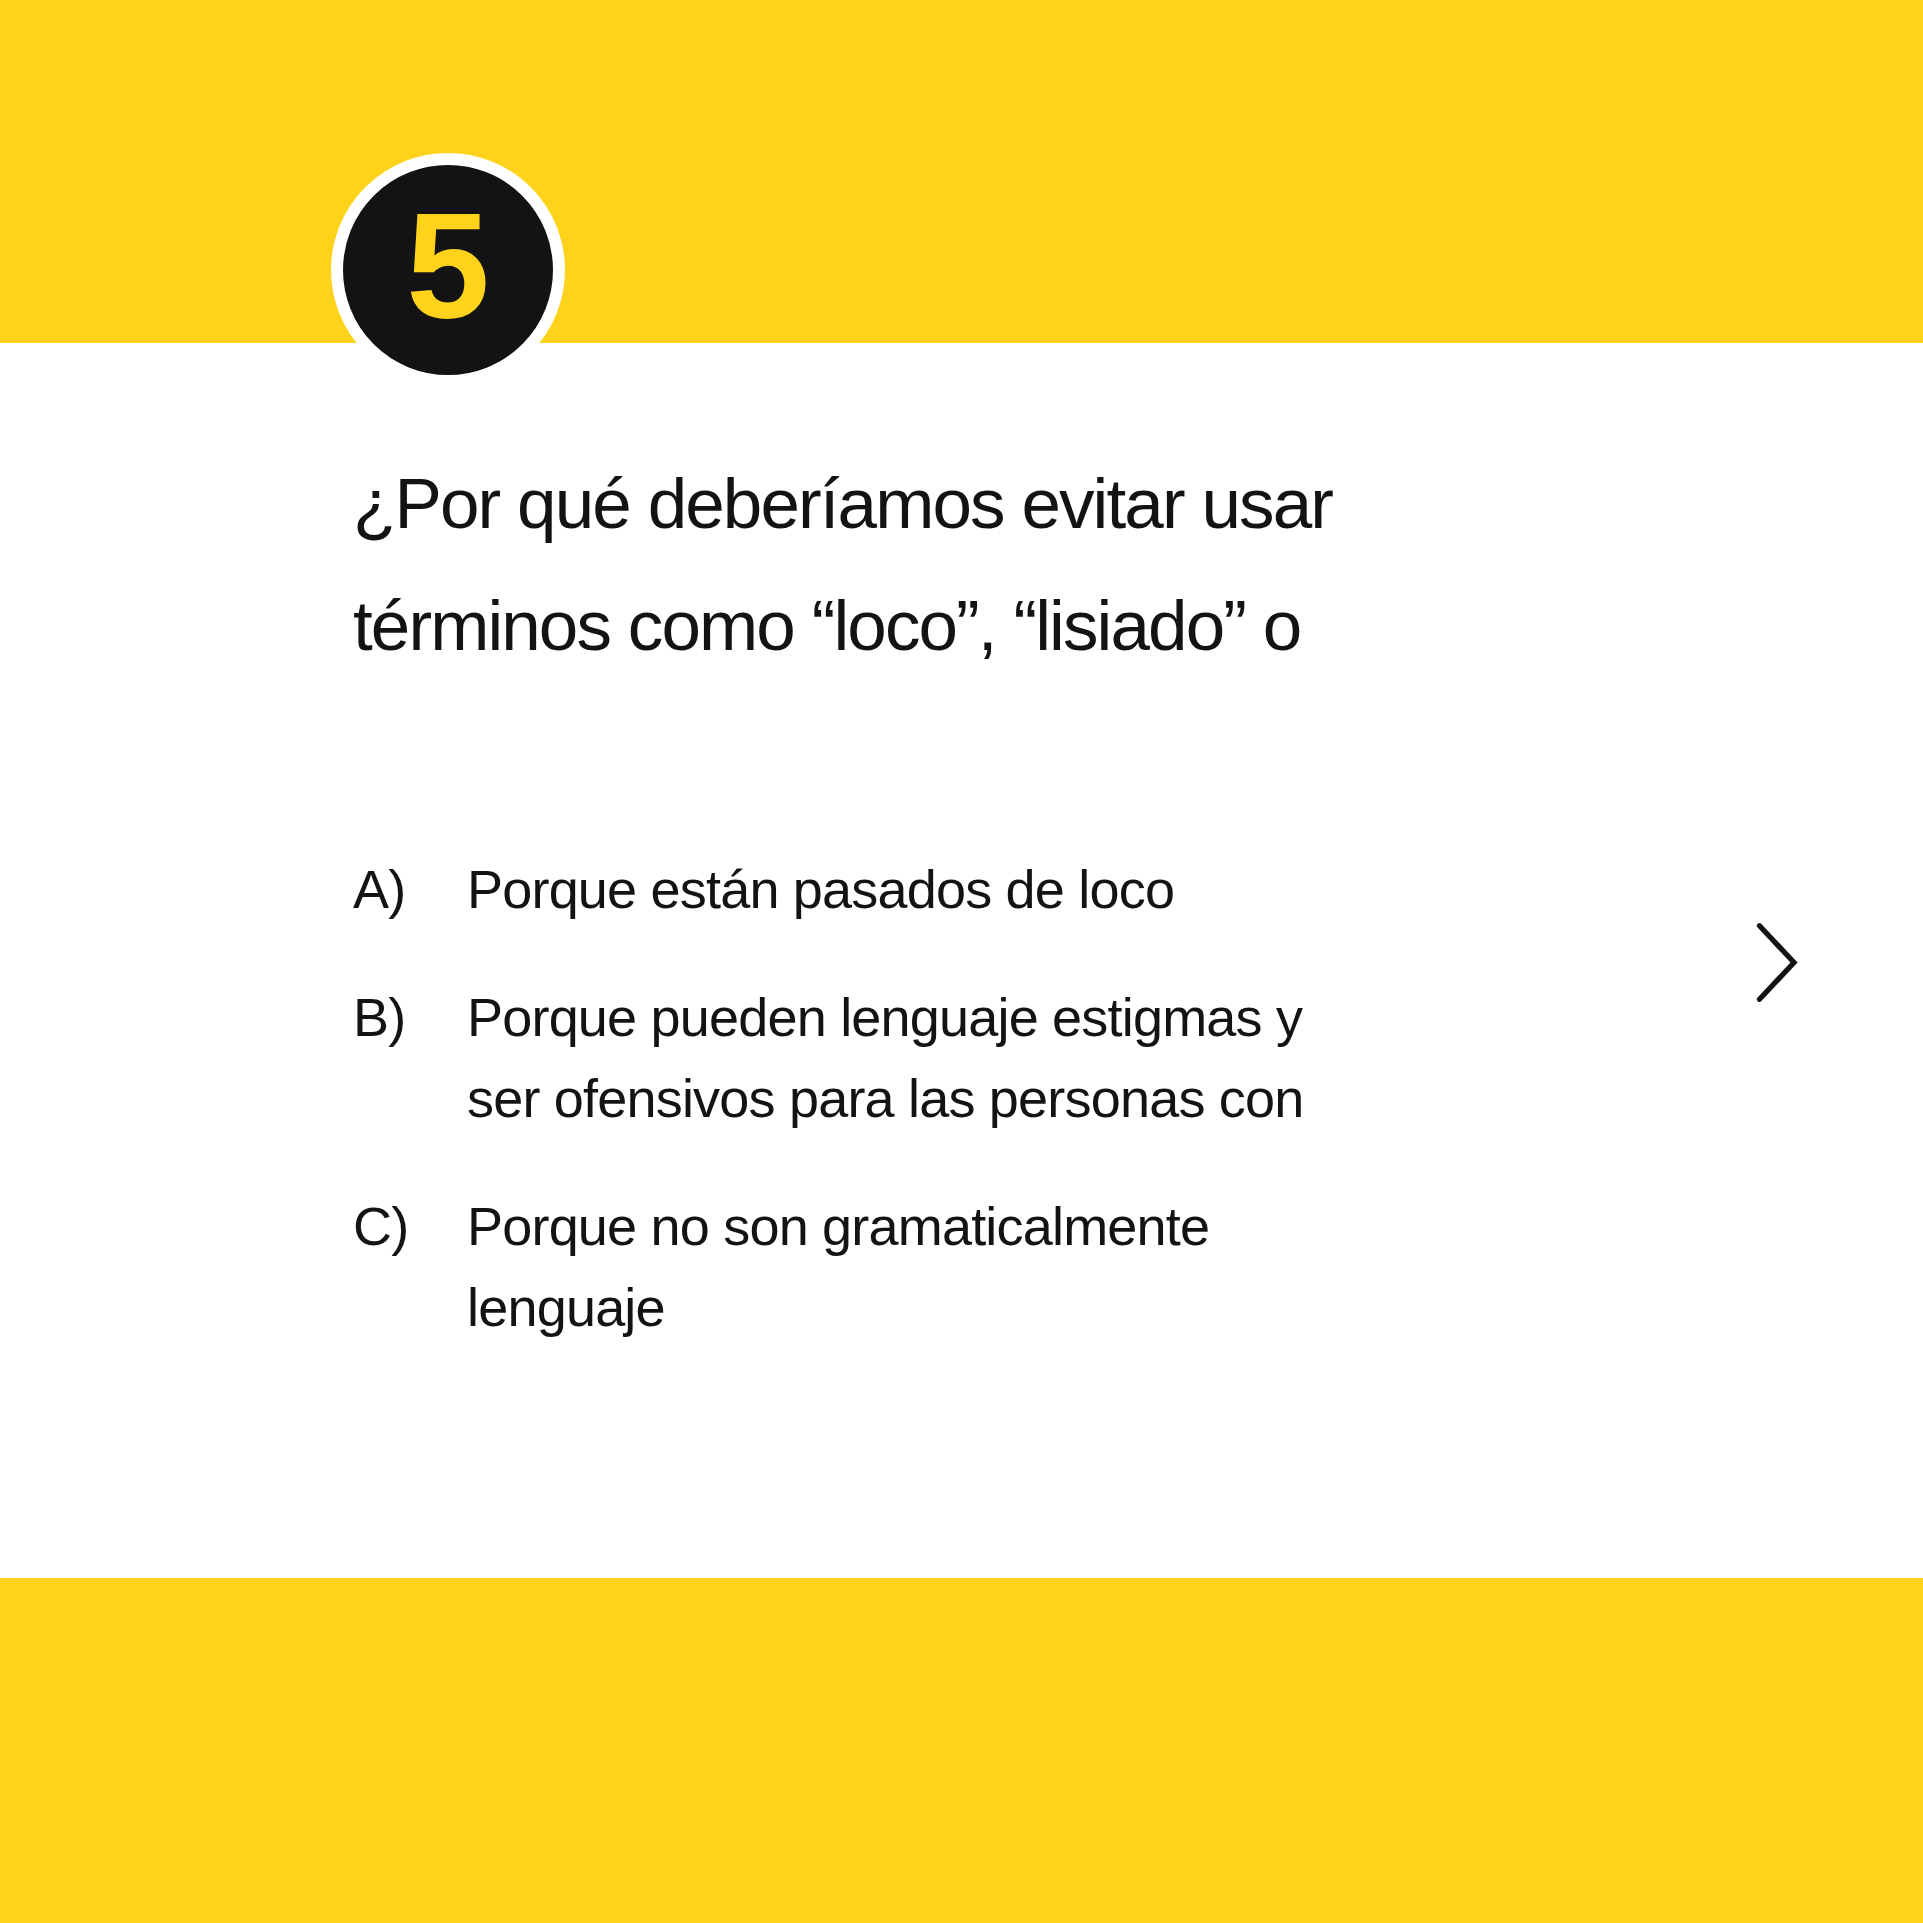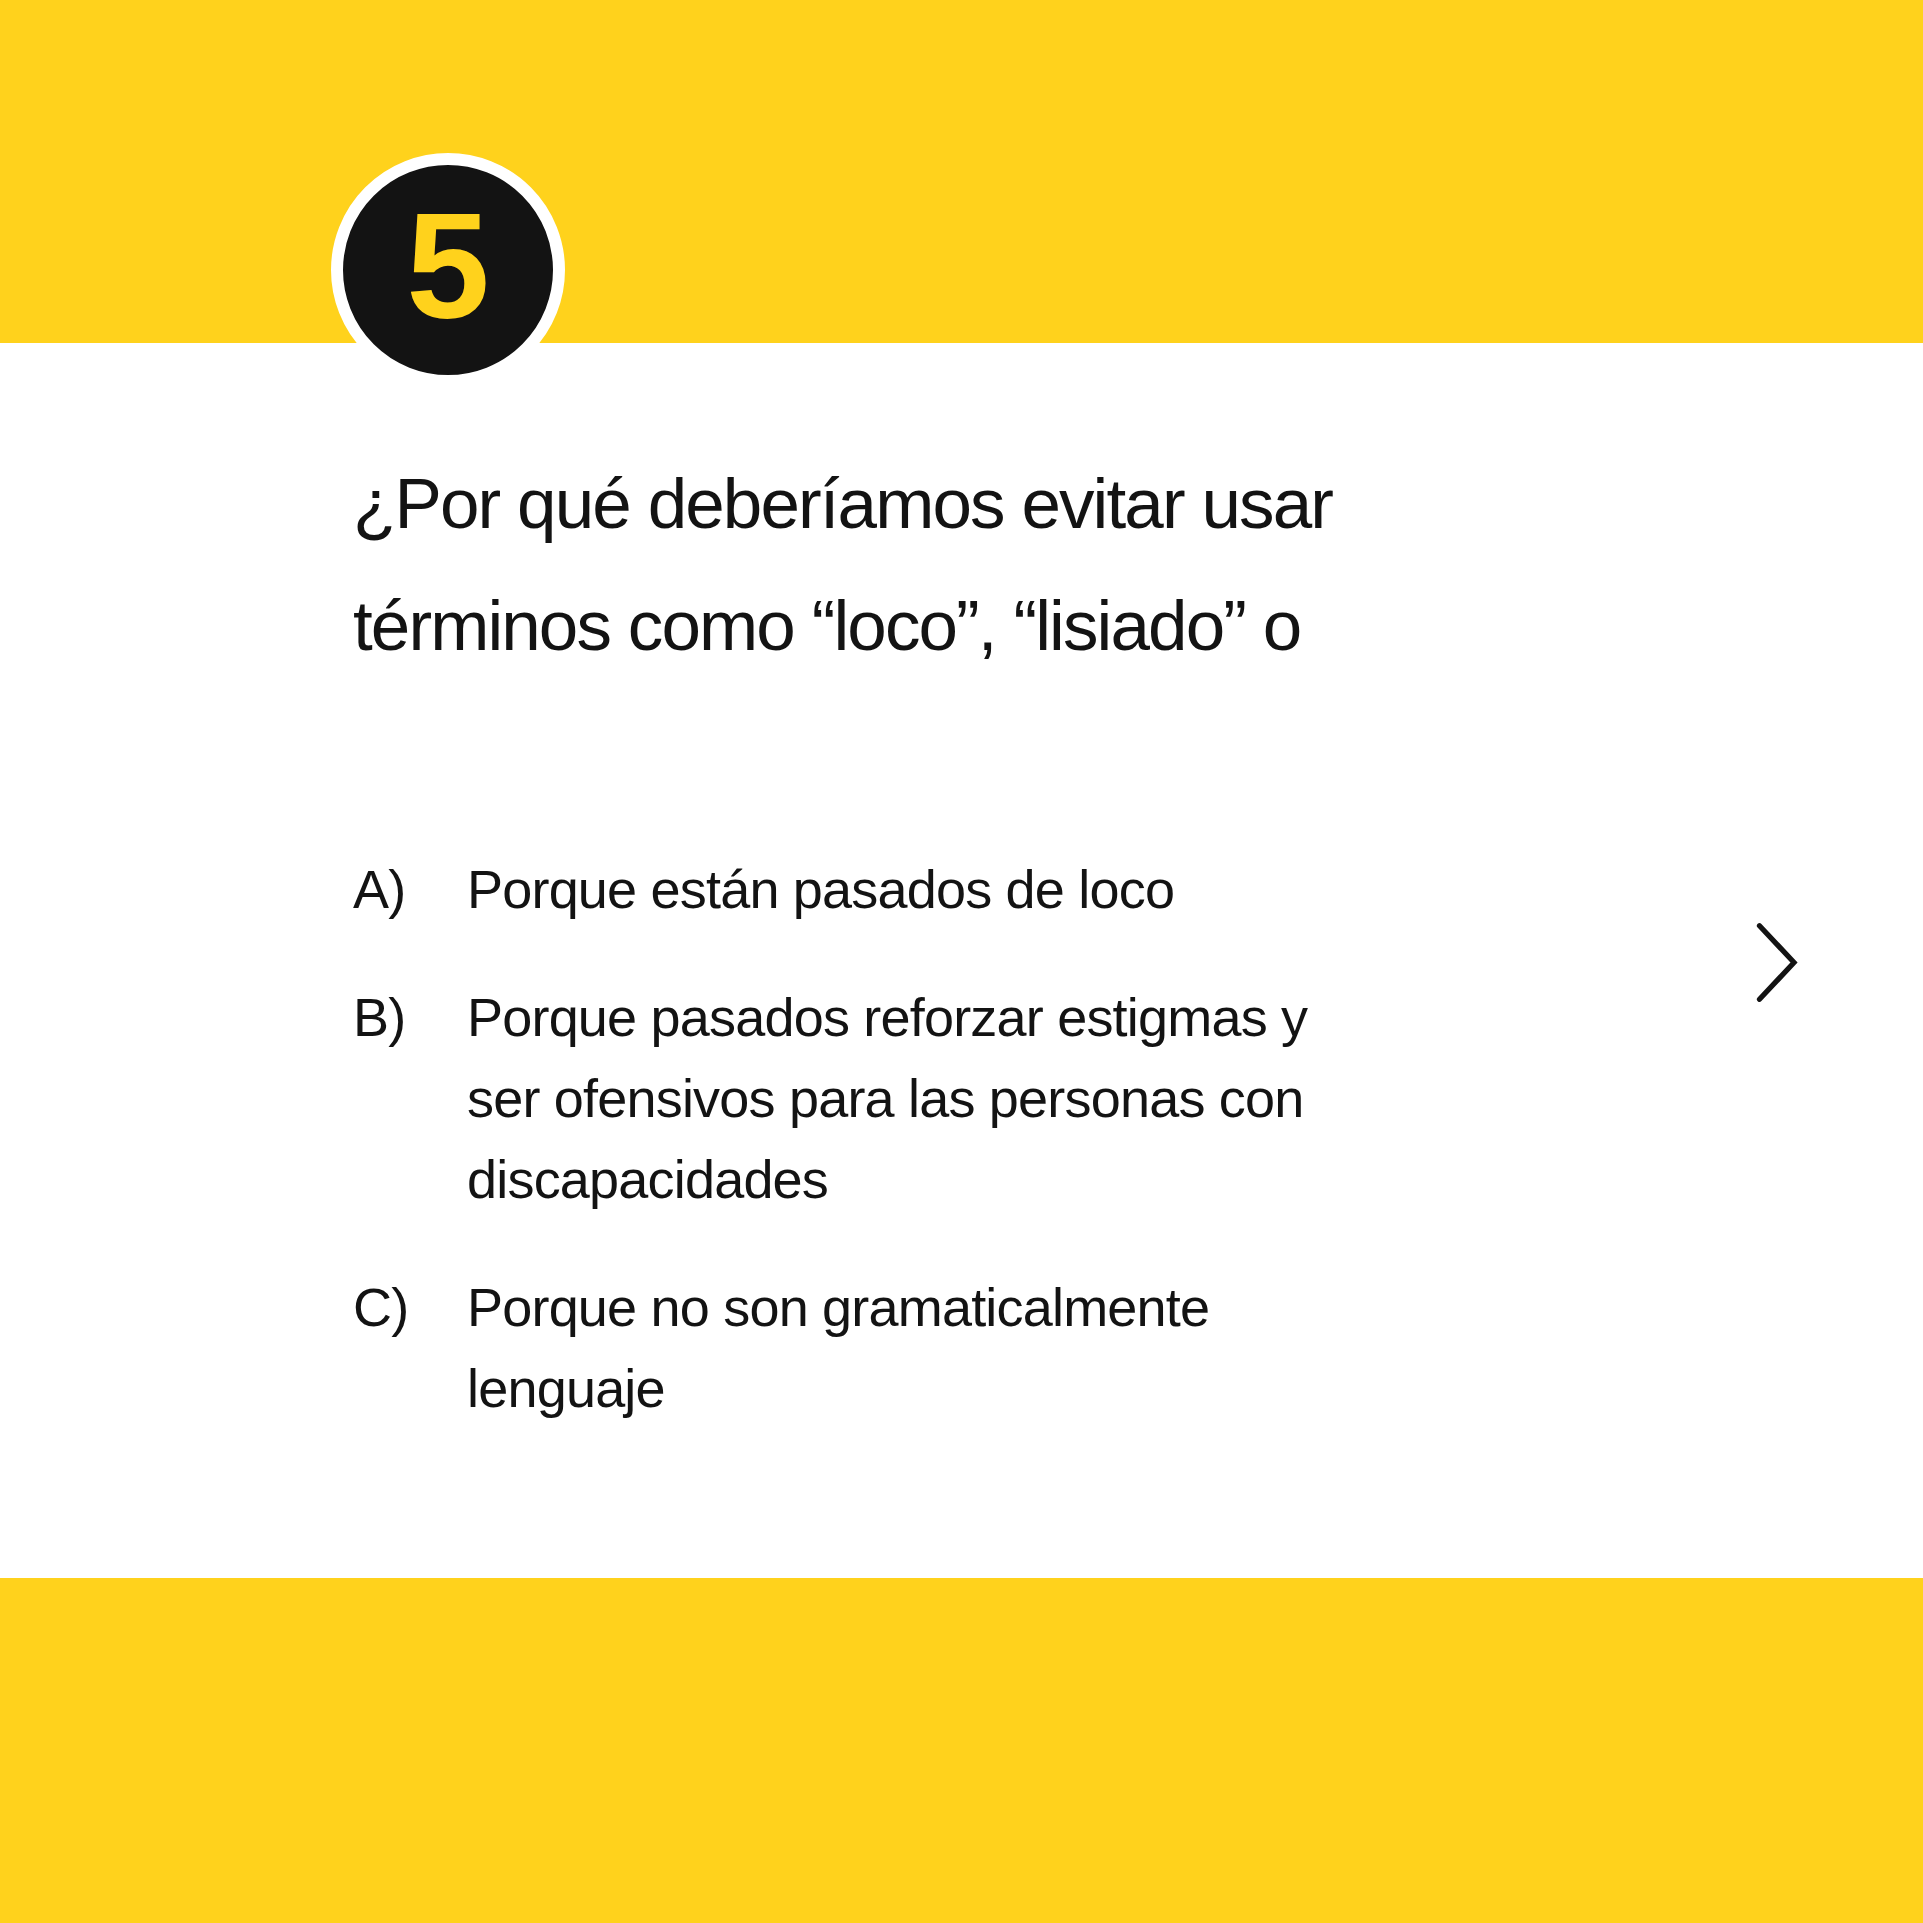--- a/index.html
+++ b/index.html
@@ -110,23 +110,22 @@
     <div class="option">
       <span class="olabel">A)</span>
       <span class="otext">
         <div>Porque están pasados de loco</div>
       </span>
     </div>
 
     <div class="option">
       <span class="olabel">B)</span>
       <span class="otext">
-        <div>Porque pasados reforzar estigmas y</div>
+        <div>Porque pueden lenguaje estigmas y</div>
         <div>ser ofensivos para las personas con</div>
-        <div>discapacidades</div>
       </span>
     </div>
 
     <div class="option">
       <span class="olabel">C)</span>
       <span class="otext">
         <div>Porque no son gramaticalmente</div>
         <div>lenguaje</div>
       </span>
     </div>

